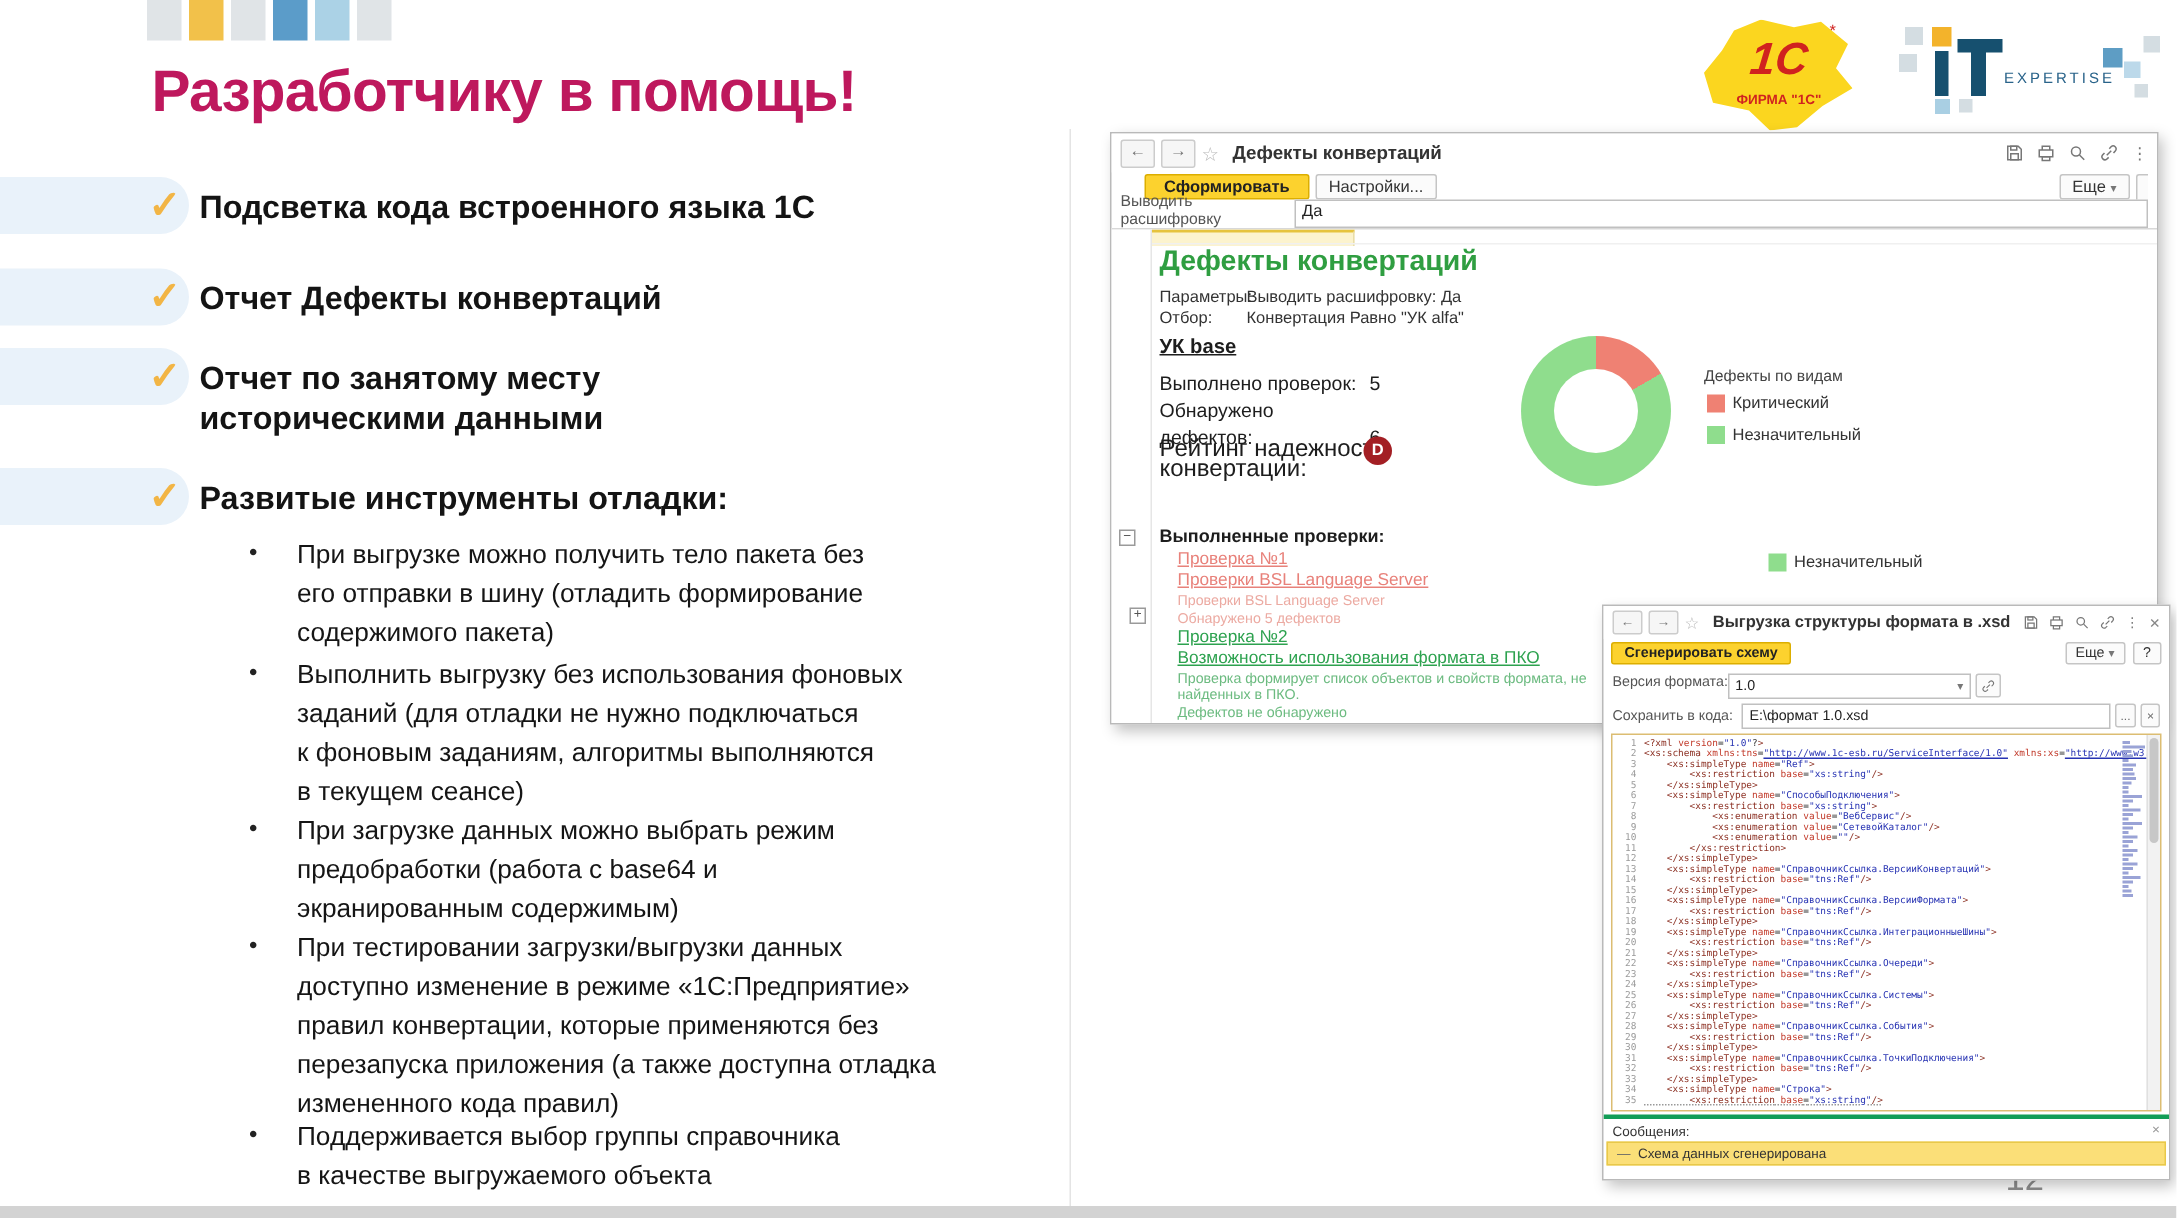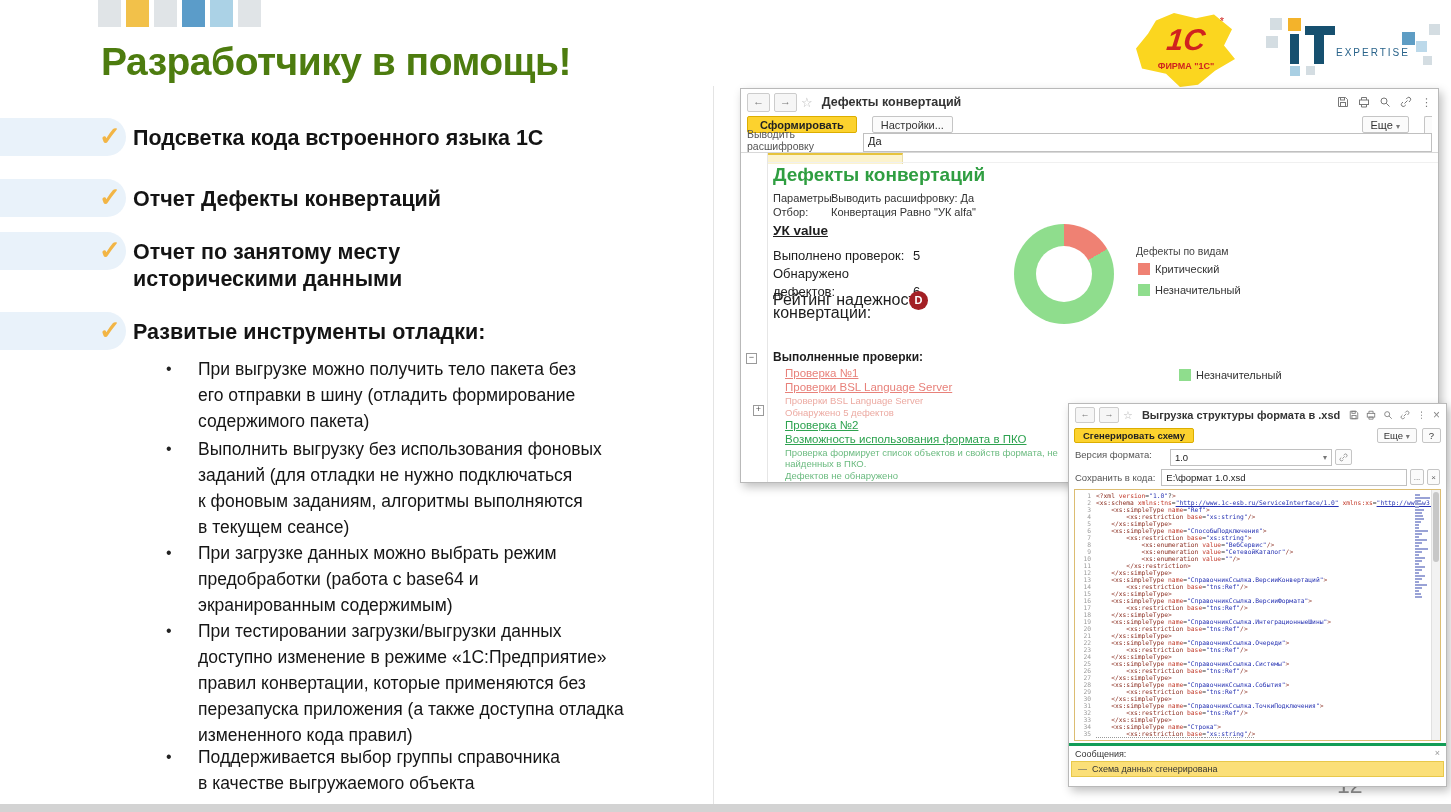--- a/index.html
+++ b/index.html
@@ -4,21 +4,21 @@
 <style>
   html,body{margin:0;padding:0}
   body{position:relative;width:1451px;height:812px;background:#fff;overflow:hidden;
        font-family:"Liberation Sans",sans-serif;color:#1b1b1b}
 
   
   #deco-squares{position:absolute;left:98px;top:0;display:flex;gap:5px}
   #deco-squares .sq{width:23px;height:27px}
 
   #slide-title{position:absolute;left:101px;top:40px;margin:0;font-size:39px;font-weight:800;
-               letter-spacing:-.5px;color:#4d7c0f}
+               letter-spacing:-.5px;color:#be185d}
 
   .bullet-row{position:absolute;left:0;height:38px}
   .bullet-row .pill{position:absolute;left:-20px;top:-7px;width:146px;height:38px;background:#e9f2fa;border-radius:19px}
   .bullet-row .chk-ic{position:absolute;left:99px;top:-4px;font-size:26px;font-weight:700;color:#f2b545}
   .bullet-row .btxt{position:absolute;left:133px;top:0;font-size:21.5px;font-weight:700;line-height:27px;
                     white-space:pre-line;color:#141414;width:580px}
 
   .sub-row{position:absolute;left:166px;display:flex}
   .sub-row .dot{width:32px;font-size:16px;line-height:26px;color:#222;flex:none}
   .sub-row .stxt{font-size:17.5px;line-height:26px;color:#151515;white-space:pre-line}
@@ -53,21 +53,21 @@
   #win2 .navb{width:18px;height:14px;font-size:9px;line-height:12px}
   .star{color:#b9b9b9;font-size:13px}
   .wt{font-size:12.5px;font-weight:700;color:#333;margin-left:5px;white-space:nowrap}
   #win2 .wt{font-size:11px}
   .wicons{margin-left:auto;display:flex;align-items:center;gap:9px;color:#777}
   .wicons .ig{display:flex;align-items:center}
   .closex{font-size:12px;color:#888;line-height:10px}
 
   .btn-y{background:#fcd22e;border:1px solid #dcae00;border-radius:2px;font-weight:700;color:#222;white-space:nowrap}
   .btn{background:#fbfbfb;border:1px solid #c5c5c5;border-radius:2px;color:#333;white-space:nowrap}
-  #win1 .tlb{position:absolute;left:0;right:0;top:26px;height:19px;display:flex;gap:15px;padding:1px 6px}
+  #win1 .tlb{position:absolute;left:16px;right:0;top:26px;height:19px;display:flex;gap:4px;padding:1px 6px}
   #win1 .btn-y{font-size:11px;height:17px;padding:0 12px}
   #win1 .btn{font-size:11px;height:17px;padding:0 8px}
   .mr-auto{margin-left:auto}
   .sliver{width:7px;height:17px;background:#fbfbfb;border:1px solid #c5c5c5;border-right:none;border-radius:2px 0 0 2px}
 
   #win1 .param{position:absolute;left:6px;right:6px;top:46px;height:17px;display:flex;align-items:flex-end}
   #win1 .param .plab{font-size:10.5px;color:#555;width:116px;flex:none}
   .ipt{border:1px solid #c0c0c0;background:#fff;font-size:11px;color:#222;padding:0 4px;line-height:15px}
   #win1 .param .ipt{flex:1;height:17px}
 
@@ -111,21 +111,21 @@
   .leg-row{display:flex;align-items:center;gap:5px;margin-bottom:9px}
   .leg-sw{width:12px;height:12px;flex:none}
   .leg-lb{font-size:11px;color:#333;white-space:nowrap}
 
   
   #win2 .tlb{position:absolute;left:0;right:0;top:22px;height:20px;display:flex;gap:5px;padding:2px 5px}
   #win2 .btn-y{font-size:9.5px;height:15px;padding:0 8px}
   #win2 .btn{font-size:9.5px;height:15px;padding:0 6px}
   .vrow{position:absolute;left:6px;right:6px;top:45px;height:16px;display:flex;align-items:flex-start;font-size:9.5px;color:#555}
   .vrow .ipt,.frow .ipt{height:15px;font-size:9.5px;line-height:13px;display:flex;align-items:center}
-  .vrow .vipt{width:152px;margin-left:18px;justify-content:space-between}
+  .vrow .vipt{width:152px;margin-left:0;justify-content:space-between}
   .chev{color:#777;font-size:8px}
   .mini-btn{border:1px solid #c5c5c5;background:#fbfbfb;border-radius:2px;font-size:8px;color:#666;height:14px;
             padding:0 3px;margin-left:3px;display:flex;align-items:center}
   .frow{position:absolute;left:6px;right:6px;top:65px;height:16px;display:flex;align-items:center;font-size:9.5px;color:#555}
   .frow .fipt{flex:1;margin-left:6px}
 
   #codebox{position:absolute;left:5px;right:5px;top:85px;height:248px;border:1px solid #dcbd72;background:#fff;
            overflow:hidden;font-family:"DejaVu Sans Mono",monospace;padding-top:2px}
   .cline{display:flex;height:7px;line-height:7px;font-size:6.3px;white-space:pre}
   .cline .ln{width:16px;text-align:right;padding-right:5px;color:#9a9a9a;flex:none}
@@ -288,21 +288,21 @@
     <div class="ycell"></div>
     <div class="toprow-line"></div>
     <div class="expander" id="exp-minus">−</div>
     <div class="expander" id="exp-plus">+</div>
 
     <div class="rtitle">Дефекты конвертаций</div>
     <div class="rparams">
       <div><span class="lab">Параметры:</span><span>Выводить расшифровку: Да</span></div>
       <div><span class="lab">Отбор:</span><span>Конвертация Равно "УК alfa"</span></div>
     </div>
-    <div class="group">УК value</div>
+    <div class="group">УК base</div>
     <div class="stats">
       <div><span class="slab">Выполнено проверок:</span><span>5</span></div>
       <div><span class="slab">Обнаружено дефектов:</span><span>6</span></div>
     </div>
     <div class="rating-label">Рейтинг надежности
 конвертации:</div>
     <div class="badge-d">D</div>
 
     <div id="checks">
       <div class="checks-title">Выполненные проверки:</div>

